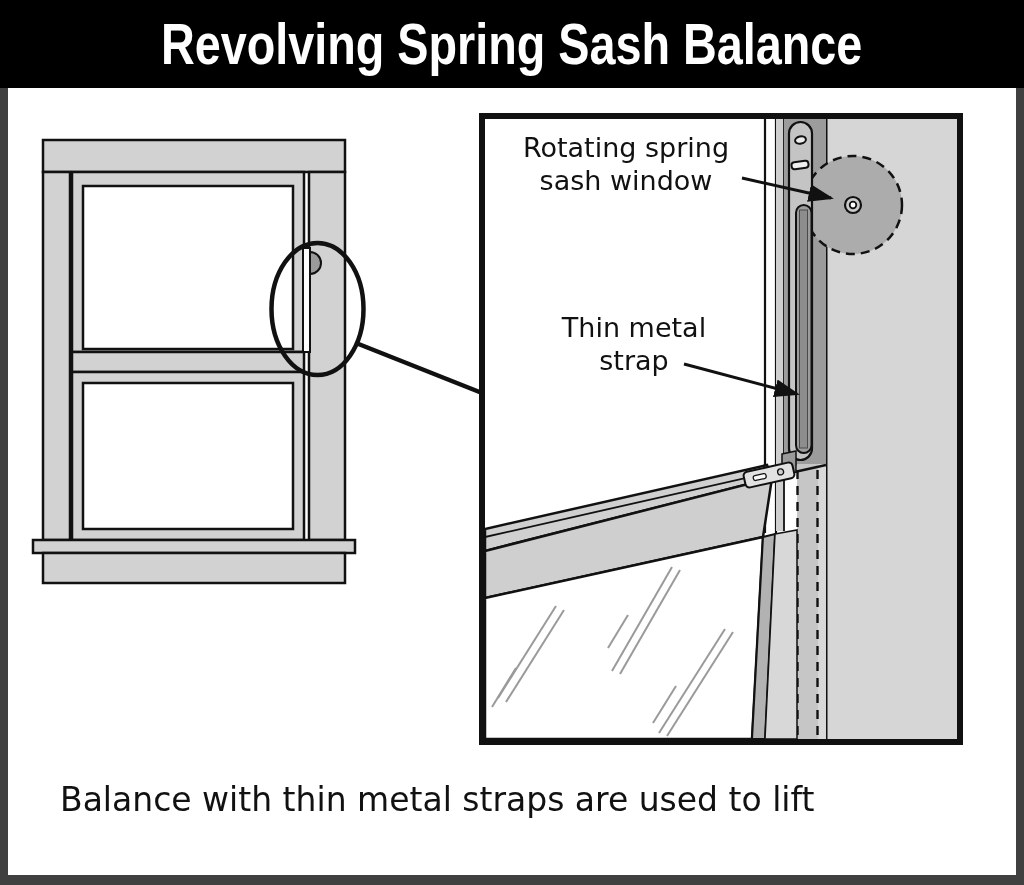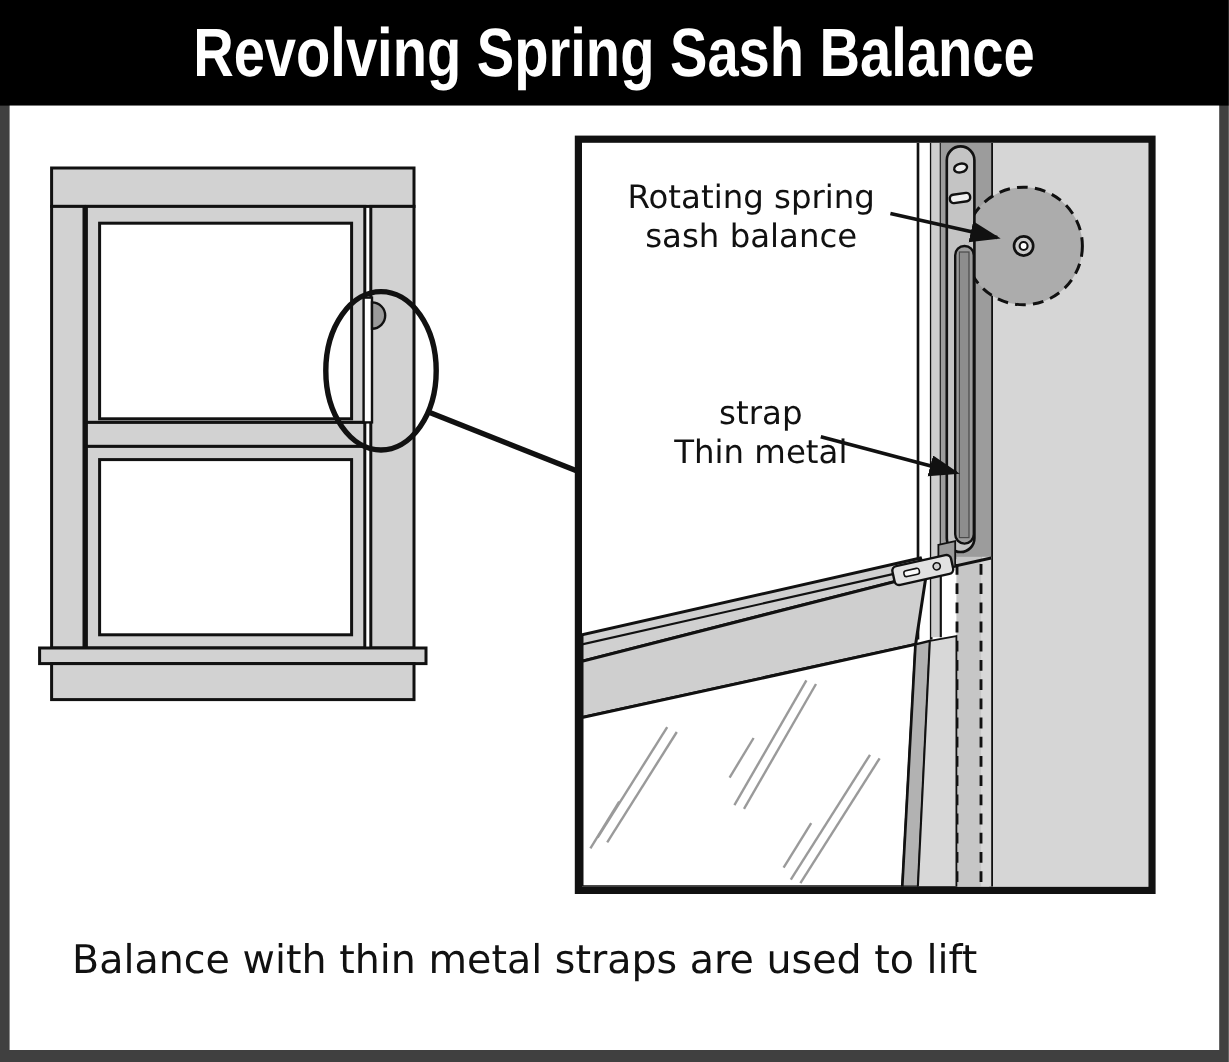--- a/index.html
+++ b/index.html
@@ -30,21 +30,20 @@
     background:#fff;
   }
   .diagram-svg{position:absolute;left:0;top:0;}
   .inset-label{
     position:absolute;
     text-align:center;
     color:#111;
     font-size:27px;
     line-height:1.22;
     white-space:nowrap;
-    margin-top:17px;
   }
   .label-rotating{left:458px;top:44px;width:320px;}
   .label-strap{left:506px;top:224px;width:240px;}
   .caption{
     position:absolute;left:52px;top:690px;width:930px;
     color:#111;
     font-size:33px;
     line-height:1.35;
   }
 </style>
@@ -150,25 +149,25 @@
 
         <line x1="734" y1="90" x2="823" y2="110" stroke="#111" stroke-width="3" marker-end="url(#arrowhead)"></line>
         <line x1="676" y1="276" x2="789" y2="306" stroke="#111" stroke-width="3" marker-end="url(#arrowhead)"></line>
 
         <rect x="474" y="28" width="478" height="626" fill="none" stroke="#111" stroke-width="6"></rect>
       </g>
     </svg>
 
     <div class="inset-label label-rotating">
       <div>Rotating spring</div>
-      <div>sash balance</div>
+      <div>sash window</div>
     </div>
     <div class="inset-label label-strap">
+      <div>Thin metal</div>
       <div>strap</div>
-      <div>Thin metal</div>
     </div>
 
     <div class="caption">
       <div>Balance with thin metal straps are used to lift</div>
     </div>
 
   </div>
 </div>
 
 </body></html>

